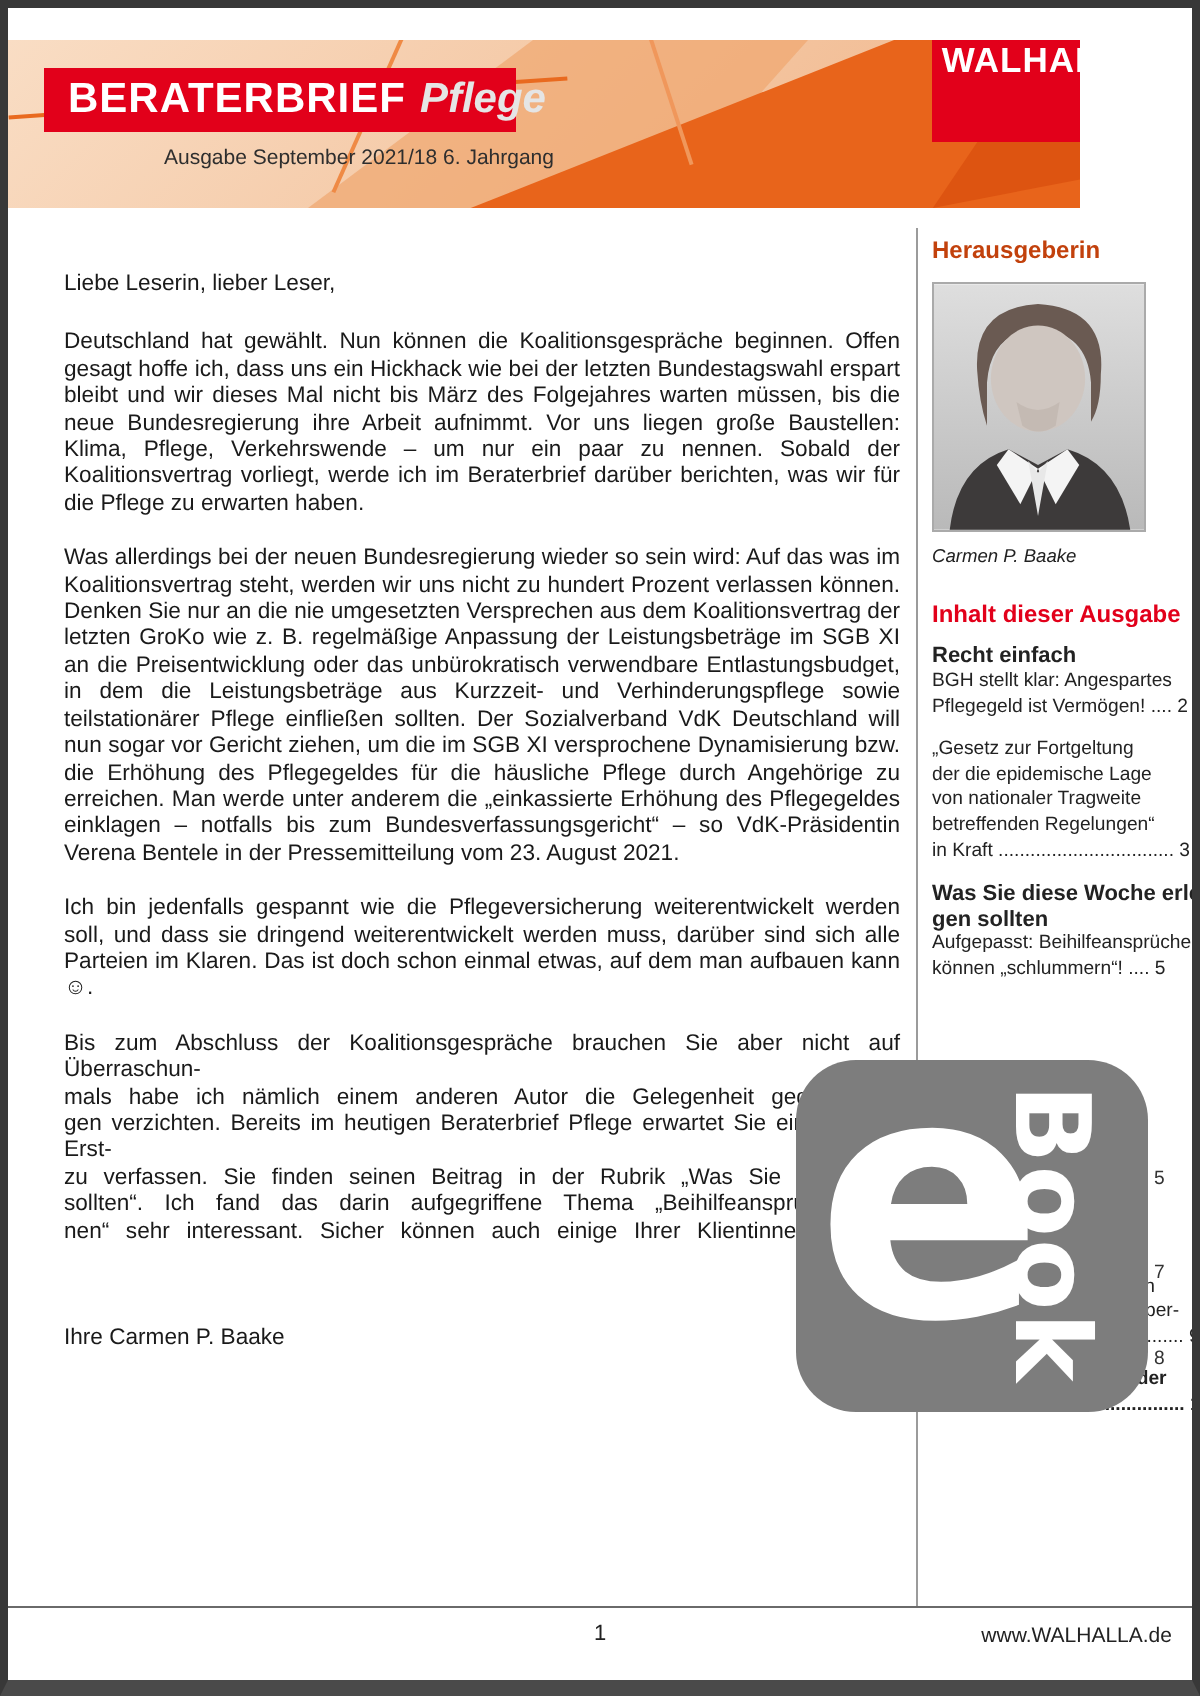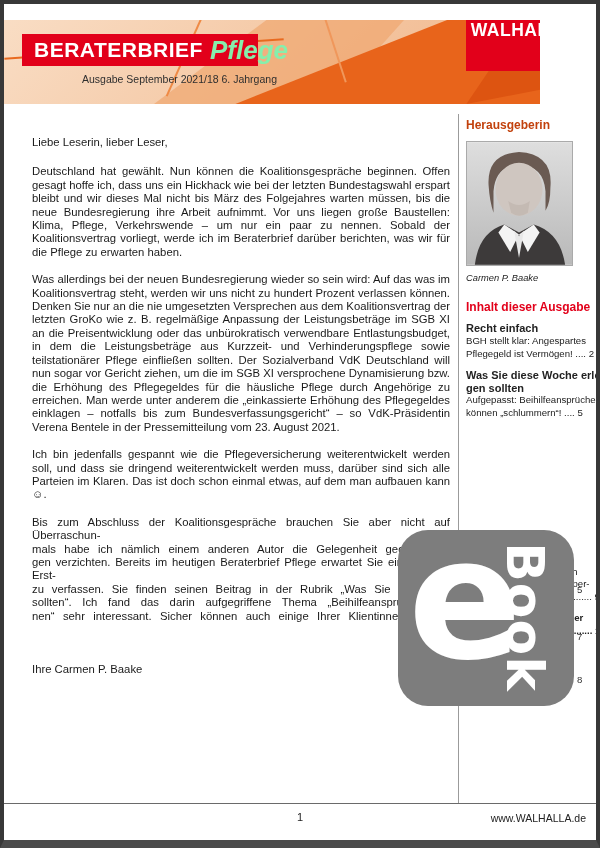--- a/index.html
+++ b/index.html
@@ -26,21 +26,21 @@
   .poly-darker{left:430px;top:0;width:162px;height:84px;background:#dd5411;
     clip-path:polygon(55% 0,100% 0,100% 70%,20% 100%);}
   .hairline1{left:0;top:28px;width:280px;height:2px;background:#e96a1f;transform:rotate(-4deg);}
   .hairline2{left:180px;top:-10px;width:2px;height:90px;background:#ef8a45;transform:rotate(24deg);}
   .hairline3{left:330px;top:-6px;width:2px;height:70px;background:#f0975b;transform:rotate(-18deg);}
   .title-box{
     position:absolute;left:18px;top:14px;width:236px;height:32px;
     display:flex;align-items:center;padding-left:12px;box-sizing:border-box;
   }
   .title-box .t-main{color:#fff;font-weight:bold;font-size:21px;letter-spacing:.5px;}
-  .title-box .t-accent{color:#86efac;font-weight:bold;font-style:italic;font-size:26px;margin-left:7px;}
+  .title-box .t-accent{color:#e5e5e5;font-weight:bold;font-style:italic;font-size:21px;margin-left:7px;}
   .issue-line{position:absolute;left:78px;top:53px;font-size:10.5px;color:#2e2e2e;}
   .publisher-box{
     position:absolute;left:462px;top:0;width:114px;height:51px;
     display:flex;align-items:flex-start;justify-content:flex-end;
     padding:0 7px 6px 0;box-sizing:border-box;
   }
   .publisher-box span{color:#fff;font-weight:bold;font-size:17.5px;letter-spacing:.5px;}
   
   .main-col{position:absolute;left:28px;top:132px;width:418px;color:#1a1a1a;
     font-family:Liberation Sans, sans-serif;font-size:11.3px;line-height:13.4px;}
@@ -154,20 +154,27 @@
     </div>
 
     <div class="toc-heading">Inhalt dieser Ausgabe</div>
     <div id="toc-entries">
         <div class="toc-item">
           <div class="toc-head">Recht einfach</div>
           <div class="toc-line">BGH stellt klar: Angespartes</div>
           <div class="toc-line">Pflegegeld ist Vermögen! .... 2</div>
         </div>
         <div class="toc-item">
+          <div class="toc-line">„Gesetz zur Fortgeltung</div>
+          <div class="toc-line">der die epidemische Lage</div>
+          <div class="toc-line">von nationaler Tragweite</div>
+          <div class="toc-line">betreffenden Regelungen“</div>
+          <div class="toc-line">in Kraft ................................. 3</div>
+        </div>
+        <div class="toc-item">
           <div class="toc-head">Was Sie diese Woche erledi-</div>
           <div class="toc-head">gen sollten</div>
           <div class="toc-line">Aufgepasst: Beihilfeansprüche</div>
           <div class="toc-line">können „schlummern“! .... 5</div>
         </div>
         <div class="toc-item" style="margin-top: 146px;">
           <div class="toc-line">Verhinderungspflege auch</div>
           <div class="toc-line">nach dem Tod der Pflegeper-</div>
           <div class="toc-line">son verwendet werden? ........ 9</div>
         </div>

